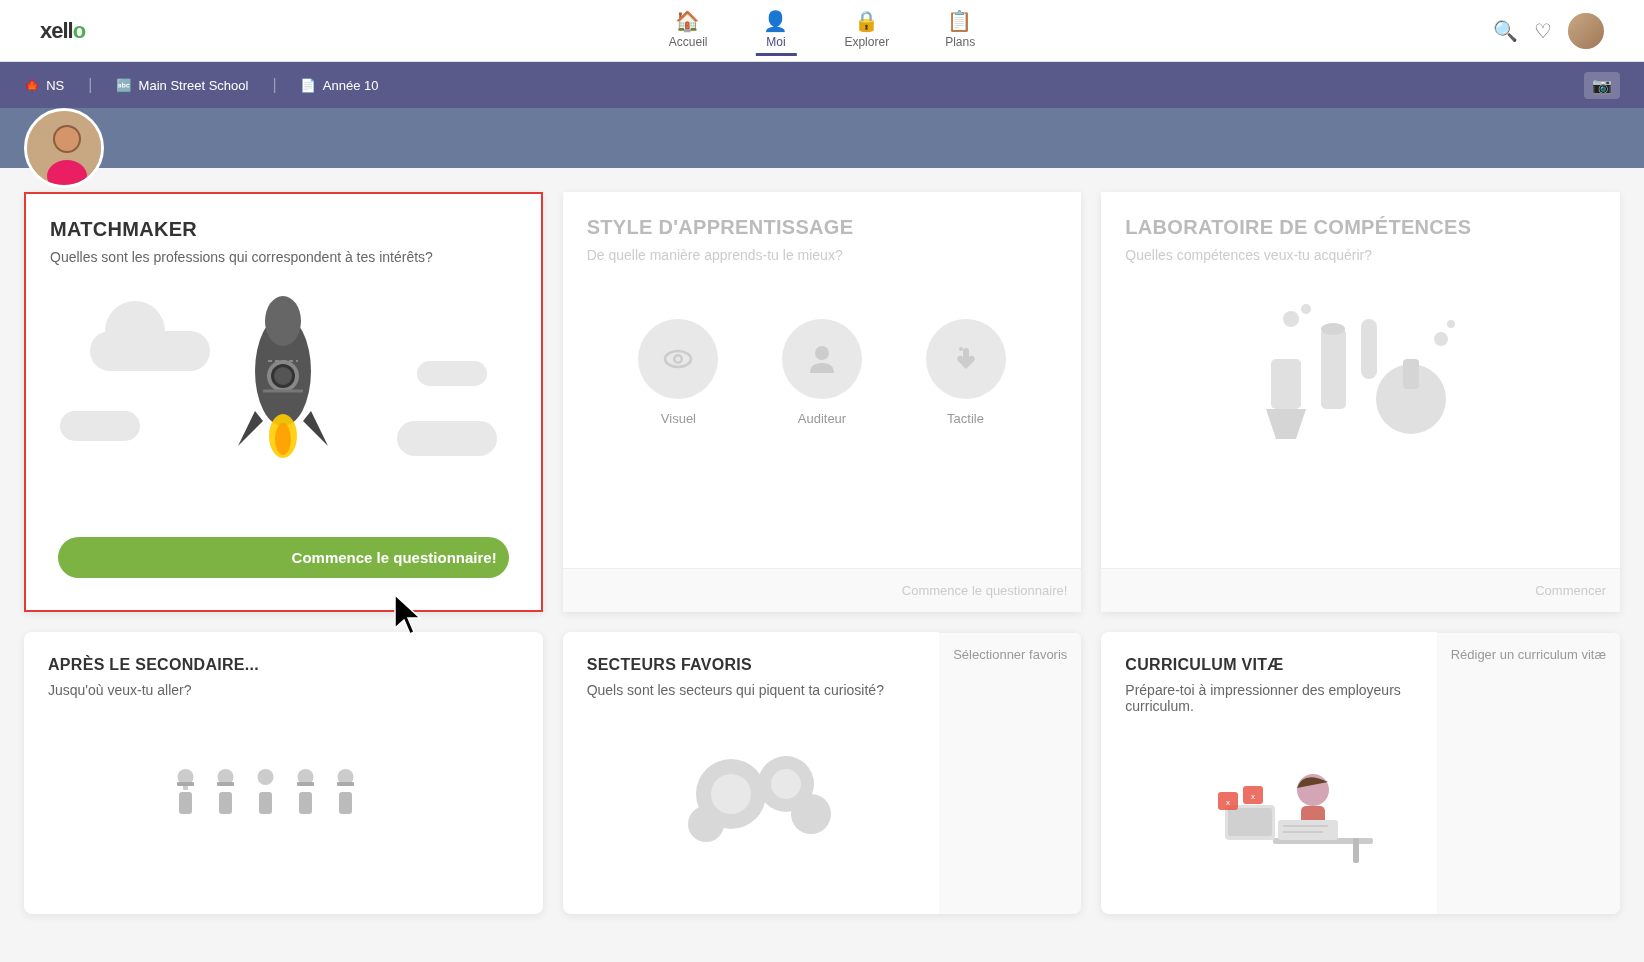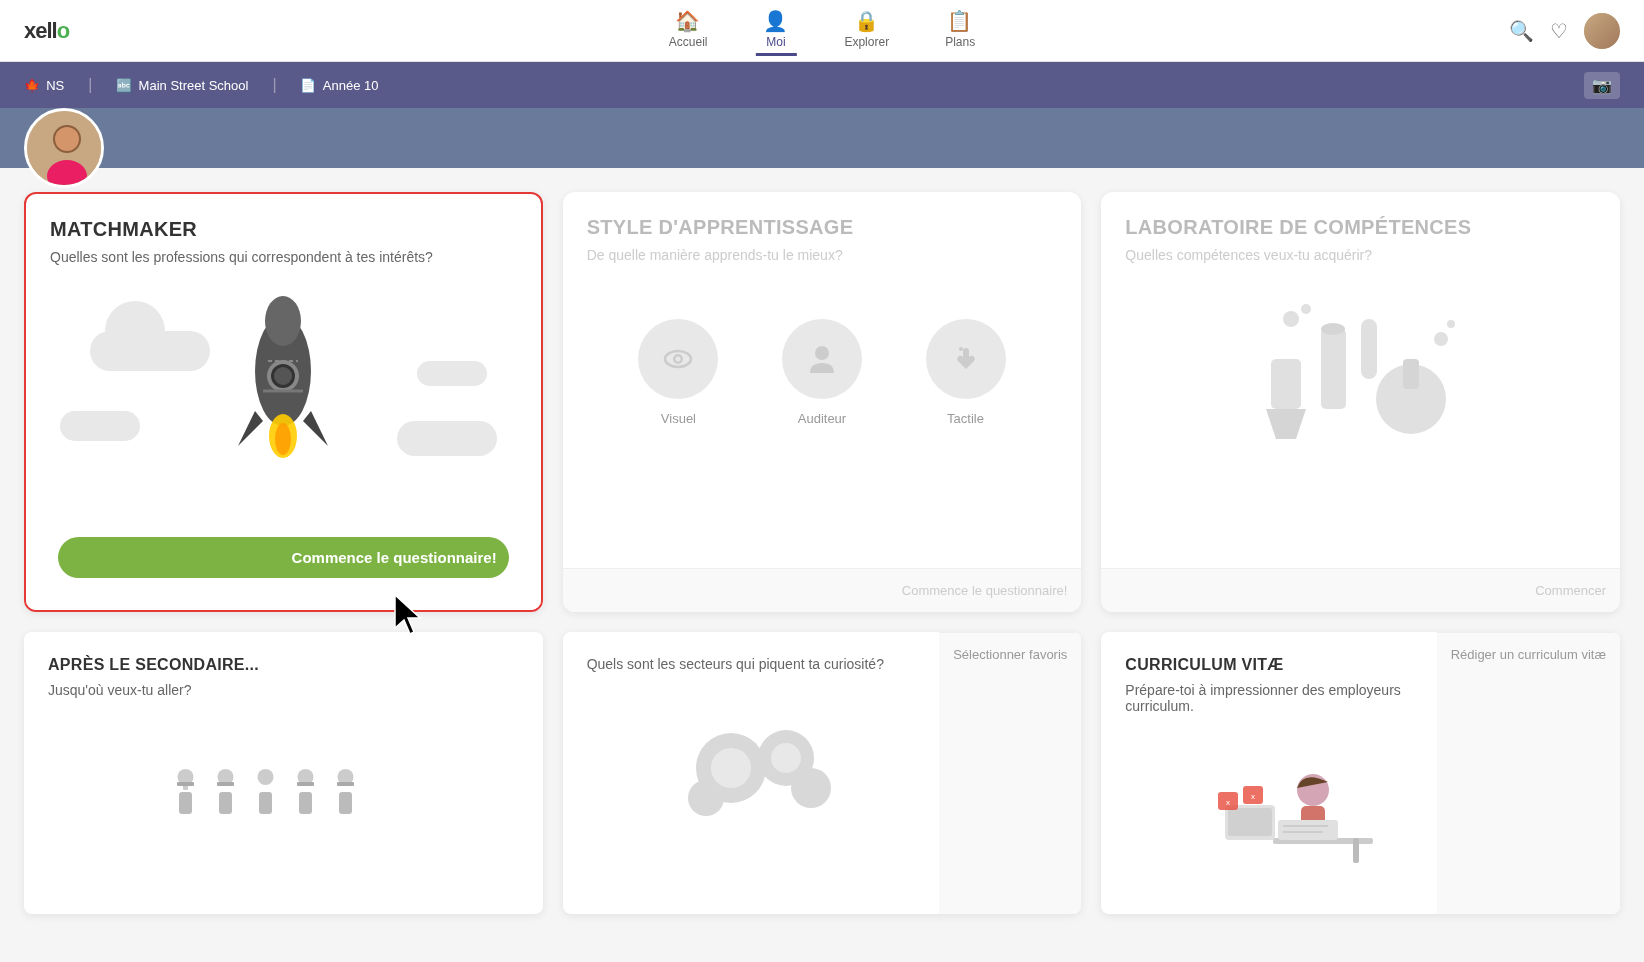--- a/index.html
+++ b/index.html
@@ -5,21 +5,21 @@
     * { box-sizing: border-box; margin: 0; padding: 0; }
     body { font-family: -apple-system, BlinkMacSystemFont, 'Segoe UI', sans-serif; background: #f5f5f5; min-height: 962px; }
 
     
     .top-nav {
       background: white;
       height: 62px;
       display: flex;
       align-items: center;
       justify-content: space-between;
-      padding: 0 24px;
+      padding: 0 40px;
       border-bottom: 1px solid #e0e0e0;
       position: relative;
     }
     .logo {
       font-size: 22px;
       font-weight: 700;
       color: #333;
       letter-spacing: -1px;
     }
     .logo span { color: #4CAF50; }
@@ -90,21 +90,21 @@
     }
     .cards-grid {
       display: grid;
       grid-template-columns: repeat(3, 1fr);
       gap: 20px;
     }
 
     
     .card {
       background: white;
-      border-radius: 12px;
+      border-radius: 0;
       overflow: hidden;
       box-shadow: 0 2px 8px rgba(0,0,0,0.08);
       display: flex;
       flex-direction: column;
       min-height: 420px;
       cursor: pointer;
     }
     .card.highlighted {
       border: 2px solid #e53935;
     }
@@ -482,20 +482,21 @@
               <rect x="-4" y="58" width="13" height="22" rx="3" fill="#bbb"></rect>
               <rect x="-6" y="48" width="17" height="4" rx="1" fill="#aaa"></rect>
             </g>
           </svg>
         </div>
       </div>
     </div>
 
     <div class="card-sm">
       <div class="card-sm-body">
+        <div class="card-title" style="font-size:16px;">SECTEURS FAVORIS</div>
         <div class="card-subtitle">Quels sont les secteurs qui piquent ta curiosité?</div>
 
         <div class="sector-area">
           <svg width="200" height="120" viewBox="0 0 200 120">
             <circle cx="80" cy="60" r="35" fill="#d8d8d8"></circle>
             <circle cx="80" cy="60" r="20" fill="#e8e8e8"></circle>
             <circle cx="135" cy="50" r="28" fill="#d8d8d8"></circle>
             <circle cx="135" cy="50" r="15" fill="#e8e8e8"></circle>
             <circle cx="55" cy="90" r="18" fill="#d8d8d8"></circle>
             <circle cx="160" cy="80" r="20" fill="#d8d8d8"></circle>

